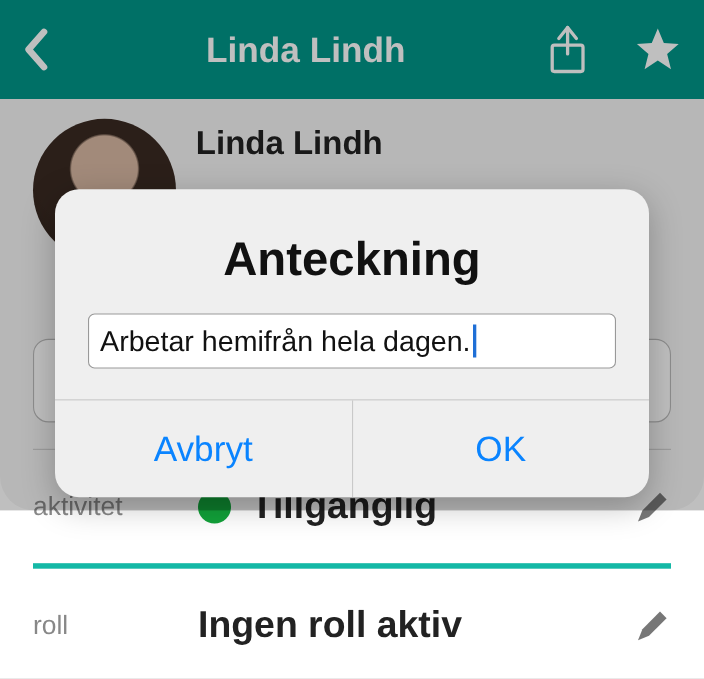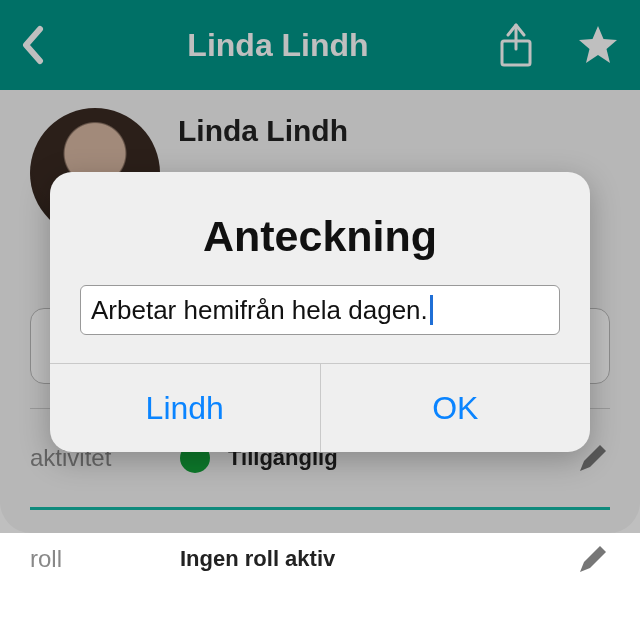--- a/index.html
+++ b/index.html
@@ -1,17 +1,17 @@
 <!DOCTYPE html>
 <html><head>
 <meta charset="utf-8">
 <style>
   * { box-sizing: border-box; margin: 0; padding: 0; }
   html, body { width: 640px; height: 617px; overflow: hidden; font-family: -apple-system, Helvetica, Arial, sans-serif; }
-  .screen { position: relative; width: 640px; height: 533px; background: #f5f5f5; border-radius: 31px; }
+  .screen { position: relative; width: 640px; height: 464px; background: #f5f5f5; border-radius: 31px; }
   .header {
     height: 90px; background: #009688; display: flex; align-items: center;
     padding: 0 20px; color: #fff;
   }
   .header-back { width: 40px; display:flex; align-items:center; }
   .header-title { flex: 1; text-align: center; font-size: 32px; font-weight: 600; }
   .header-right { display: flex; align-items: center; gap: 40px; }
   .icon-svg { display:block; }
   .content { padding: 18px 30px 0 30px; }
   .profile-row { display: flex; align-items: flex-start; gap: 18px; }
@@ -20,24 +20,24 @@
     flex-shrink: 0;
   }
   .profile-text { padding-top: 6px; }
   .profile-name { font-size: 30px; font-weight: 600; color: #222; }
   .profile-sub { font-size: 24px; color: #888; margin-top: 6px; }
   .big-button-row { margin-top: 70px; display:flex; }
   .big-button {
     flex:1; height: 76px; border: 1px solid #bbb; border-radius: 14px; background: #fff;
   }
   .row {
-    display: flex; align-items: center; padding: 32px 0; border-bottom: 3px solid #14b8a6;
+    display: flex; align-items: center; padding: 32px 0; border-bottom: 5px solid #14b8a6;
   }
   .row-label { width: 150px; font-size: 24px; color: #888; }
-  .row-value { flex: 1; display: flex; align-items: center; gap: 18px; font-size: 22px; font-weight: 600; color: #222; }
+  .row-value { flex: 1; display: flex; align-items: center; gap: 18px; font-size: 34px; font-weight: 600; color: #222; }
   .dot { width: 30px; height: 30px; border-radius: 50%; background: #12a23a; }
   .row-edit { width: 40px; display:flex; justify-content:flex-end; }
 
   .overlay {
     position: absolute; inset: 0; background: rgba(0,0,0,0.25);
     display: flex; align-items: flex-start; justify-content: center;
   }
   .dialog {
     margin-top: 172px;
     width: 540px; background: #efefef; border-radius: 22px; overflow: hidden;
@@ -132,19 +132,19 @@
   <div class="overlay">
     <div class="dialog">
       <div class="dialog-title">Anteckning</div>
       <div class="dialog-input-wrap">
         <div class="dialog-input" style="display:flex;align-items:center;">
           <span>Arbetar hemifrån hela dagen.</span>
           <span class="caret"></span>
         </div>
       </div>
       <div class="dialog-buttons">
-        <button class="dialog-btn">Lindh</button>
+        <button class="dialog-btn">Avbryt</button>
         <button class="dialog-btn">OK</button>
       </div>
     </div>
   </div>
 
 </div>
 
 </body></html>

